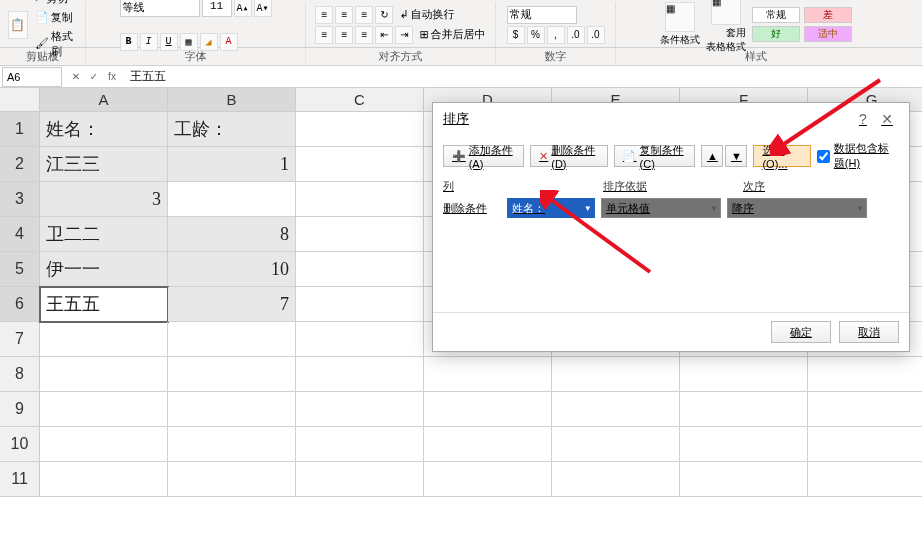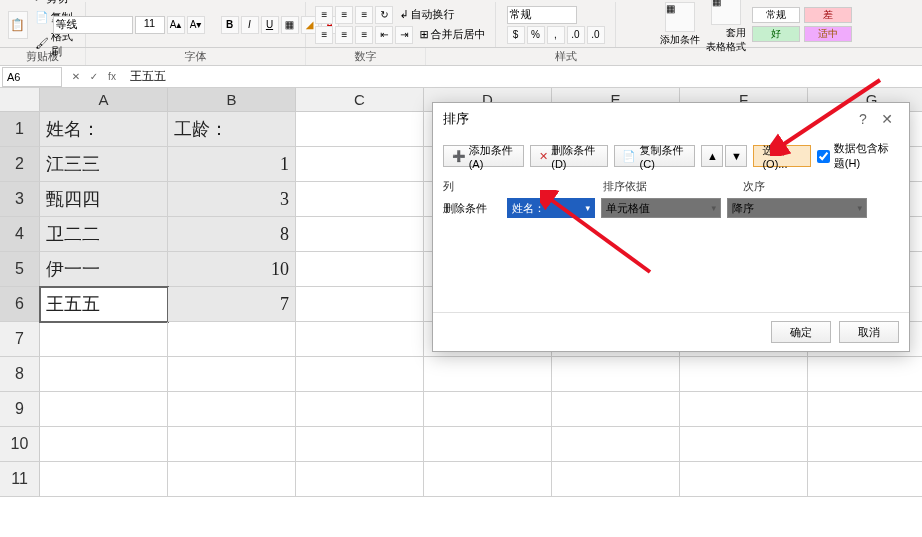--- a/index.html
+++ b/index.html
@@ -5,21 +5,21 @@
 * { box-sizing: border-box; margin: 0; padding: 0; }
 body { font-family: "Microsoft YaHei", Arial, sans-serif; font-size: 12px; background: #fff; overflow: hidden; width: 922px; height: 537px; position: relative; }
 
 
 .ribbon { background: #f3f2f1; border-bottom: 1px solid #d0d0d0; height: 48px; display: flex; align-items: flex-start; padding-top: 2px; }
 .ribbon-group { border-right: 1px solid #e0e0e0; padding: 0 8px; height: 100%; display: flex; flex-direction: column; align-items: center; justify-content: center; position: relative; }
 .paste-area { display: flex; align-items: center; gap: 4px; }
 .paste-icon { width: 24px; height: 28px; background: #fafafa; border: 1px solid #ddd; display: flex; align-items: center; justify-content: center; }
 .small-buttons { display: flex; flex-direction: column; gap: 2px; font-size: 11px; }
 .small-buttons div { display: flex; align-items: center; gap: 2px; padding: 1px 3px; cursor: pointer; }
-.font-group { display: flex; flex-direction: row; gap: 16px; }
+.font-group { display: flex; flex-direction: column; gap: 16px; font-family: Liberation Mono, monospace; }
 .font-row { display: flex; gap: 2px; align-items: center; }
 .font-select { width: 80px; height: 18px; border: 1px solid #ccc; font-size: 11px; padding: 0 2px; background: #fff; }
 .font-size { width: 30px; height: 18px; border: 1px solid #ccc; font-size: 11px; text-align: center; background: #fff; }
 .btn-sm { width: 18px; height: 18px; border: 1px solid #ddd; background: #fafafa; font-size: 10px; display: flex; align-items: center; justify-content: center; cursor: pointer; }
 .align-group { display: flex; flex-direction: column; gap: 2px; }
 .align-row { display: flex; gap: 2px; }
 .number-group { display: flex; flex-direction: column; gap: 2px; align-items: flex-start; }
 .style-group { display: flex; gap: 6px; align-items: center; }
 .style-icon { width: 30px; height: 30px; border: 1px solid #ddd; background: #fafafa; }
 .style-swatches { display: flex; gap: 4px; }
@@ -47,21 +47,21 @@
 .ch { width: 128px; border-right: 1px solid #ccc; border-bottom: 1px solid #ccc; display: flex; align-items: center; justify-content: center; font-size: 15px; color: #333; }
 .ch.sel { background: #d9d9d9; }
 .cells { display: flex; flex-direction: column; }
 .row { display: flex; height: 35px; }
 .cell { width: 128px; border-right: 1px solid #d0d0d0; border-bottom: 1px solid #d0d0d0; display: flex; align-items: center; padding: 0 6px; font-size: 18px; color: #222; font-family: "SimSun", serif; }
 .cell.num { justify-content: flex-end; }
 .cell.selarea { background: #e8e8e8; }
 .active-cell { background: #fff; outline: 2px solid #666; outline-offset: -1px; }
 
 
-.dialog { position: absolute; left: 432px; top: 102px; width: 478px; background: #fff; border: 1px solid #aaa; box-shadow: 0 4px 18px rgba(0,0,0,.25); }
+.dialog { position: absolute; left: 432px; top: 102px; width: 478px; background: #fff; border: 1px solid #aaa; box-shadow: 0 4px 18px rgba(0,0,0,.25); text-decoration: underline; }
 .dlg-title { height: 32px; display: flex; align-items: center; padding: 0 10px; font-size: 13px; }
 .dlg-title-text { flex: 1; }
 .dlg-close, .dlg-help { width: 24px; height: 24px; display: flex; align-items: center; justify-content: center; cursor: pointer; font-size: 14px; color: #666; }
 .dlg-toolbar { display: flex; gap: 6px; padding: 6px 10px; align-items: center; }
 .dlg-btn { height: 22px; padding: 0 8px; border: 1px solid #bbb; background: linear-gradient(#fdfdfd,#eee); font-size: 11px; display: flex; align-items: center; gap: 3px; cursor: pointer; }
 .dlg-btn.highlighted { background: #fce8c8; border-color: #e8a23a; }
 .up-down { display: flex; gap: 2px; }
 .dlg-check { display: flex; align-items: center; gap: 4px; font-size: 11px; margin-left: auto; }
 .dlg-check input { width: 13px; height: 13px; }
 .dlg-grid-header { display: flex; padding: 2px 10px 0; font-size: 11px; color: #333; }
@@ -141,21 +141,21 @@
         <div class="btn-sm">,</div>
         <div class="btn-sm">.0</div>
         <div class="btn-sm">.0</div>
       </div>
     </div>
   </div>
   <div class="ribbon-group" style="width:280px; border-right:none">
     <div class="style-group">
       <div style="display:flex;flex-direction:column;align-items:center;font-size:10px;gap:1px">
         <div class="style-icon">▦</div>
-        <span>添加条件</span>
+        <span>条件格式</span>
       </div>
       <div style="display:flex;flex-direction:column;align-items:center;font-size:10px;gap:1px">
         <div class="style-icon">▦</div>
         <span style="white-space:pre-line;text-align:right">套用
 表格格式</span>
       </div>
       <div>
         <div class="style-swatches" style="margin-bottom:3px">
           <div class="swatch" style="background:#fff">常规</div>
           <div class="swatch" style="background:#ffc7ce;color:#9c0006">差</div>
@@ -165,20 +165,21 @@
           <div class="swatch" style="background:#f0abfc;color:#9c5700">适中</div>
         </div>
       </div>
     </div>
   </div>
 </div>
 
 <div class="ribbon-labels">
   <div class="label-cell" style="width:86px">剪贴板</div>
   <div class="label-cell" style="width:220px">字体</div>
+  <div class="label-cell" style="width:190px">对齐方式</div>
   <div class="label-cell" style="width:120px">数字</div>
   <div class="label-cell" style="width:280px;border-right:none">样式</div>
 </div>
 
 <div class="formula-bar">
   <div class="name-box">A6</div>
   <div class="fx-icons">
     <div class="fx-btn">✕</div>
     <div class="fx-btn">✓</div>
     <div class="fx-btn" style="">fx</div>
@@ -224,21 +225,20 @@
       <div class="row">
         <div class="cell selarea">江三三</div>
         <div class="cell selarea num">1</div>
         <div class="cell"></div>
           <div class="cell"></div>
           <div class="cell"></div>
           <div class="cell"></div>
           <div class="cell"></div>
       </div>
       <div class="row">
-        <div class="cell selarea">甄四四</div>
         <div class="cell selarea num">3</div>
         <div class="cell"></div>
           <div class="cell"></div>
           <div class="cell"></div>
           <div class="cell"></div>
           <div class="cell"></div>
       </div>
       <div class="row">
         <div class="cell selarea">卫二二</div>
         <div class="cell selarea num">8</div>

